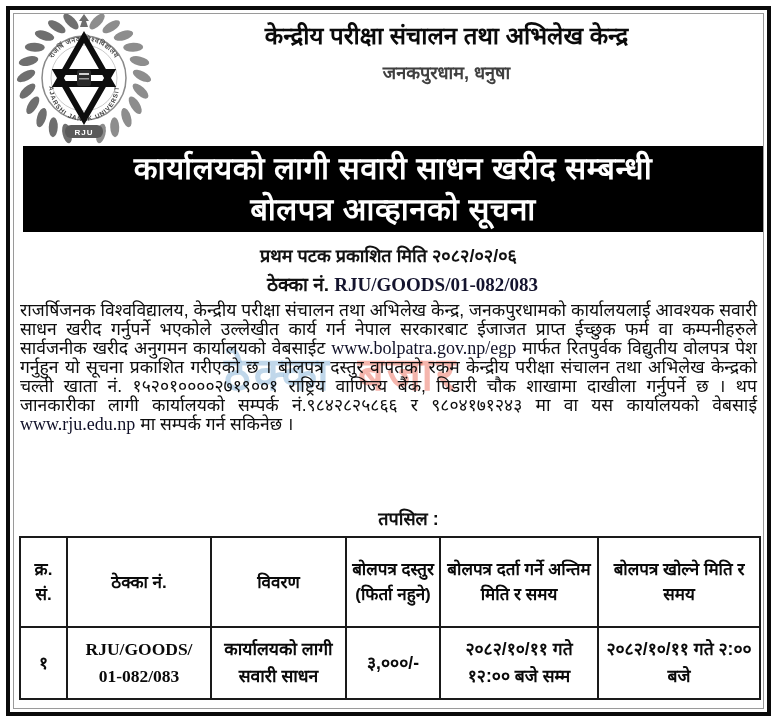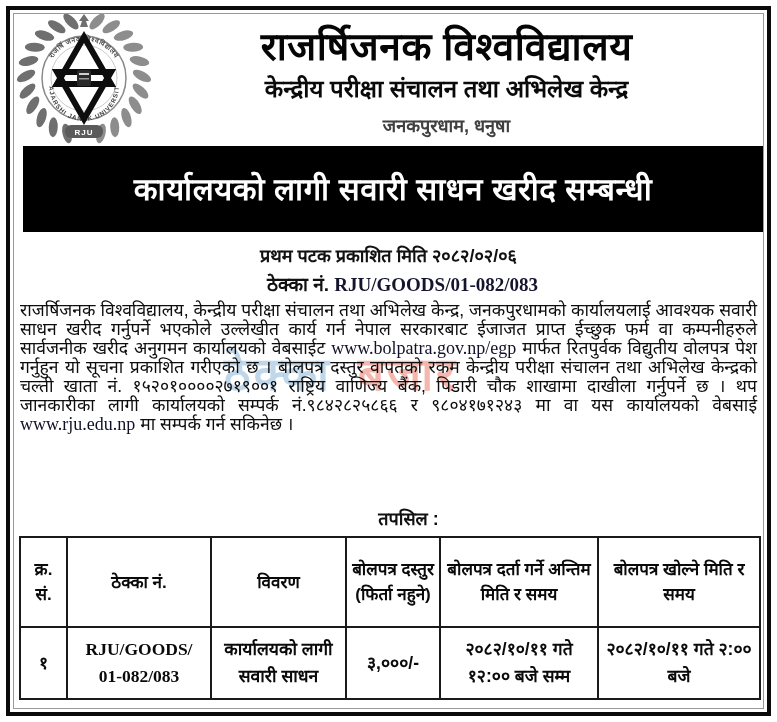--- a/index.html
+++ b/index.html
@@ -111,27 +111,27 @@
       <rect x="61" y="58" width="14" height="16" rx="2" fill="#2a2a2a"></rect>
       <rect x="63" y="61" width="10" height="2" fill="#cfcfcf"></rect>
       <rect x="63" y="66" width="10" height="1.5" fill="#9a9a9a"></rect>
     </g>
     <rect x="49" y="113" width="38" height="13" rx="6" fill="#5a5a5a"></rect>
     <text x="68" y="123" text-anchor="middle" class="rju-text">RJU</text>
   </svg>
 </div>
 
 <div class="header-text">
-  <div class="uni-title">राजर्षिजनक विश्वविद्यालय</div>
   <div class="dept-line">केन्द्रीय परीक्षा संचालन तथा अभिलेख केन्द्र</div>
   <div class="place-line">जनकपुरधाम, धनुषा</div>
 </div>
 
 <div class="banner" id="banner" style="background: rgb(0, 0, 0);">
   <div class="banner-line">कार्यालयको लागी सवारी साधन खरीद सम्बन्धी</div>
+  <div class="banner-line">बोलपत्र आव्हानको सूचना</div>
 </div>
 
 <div class="meta1">प्रथम पटक प्रकाशित मिति २०८२/०२/०६</div>
 <div class="meta2">
   <span>ठेक्का नं. </span><span class="latin">RJU/GOODS/01-082/083</span>
 </div>
 
 <div class="watermark" id="watermark">
   <span class="wm1" style="color: rgba(120, 170, 210, 0.55);">ठेक्का</span>
   <span class="wm2" style="color: rgba(233, 90, 70, 0.55);">बजार</span>

